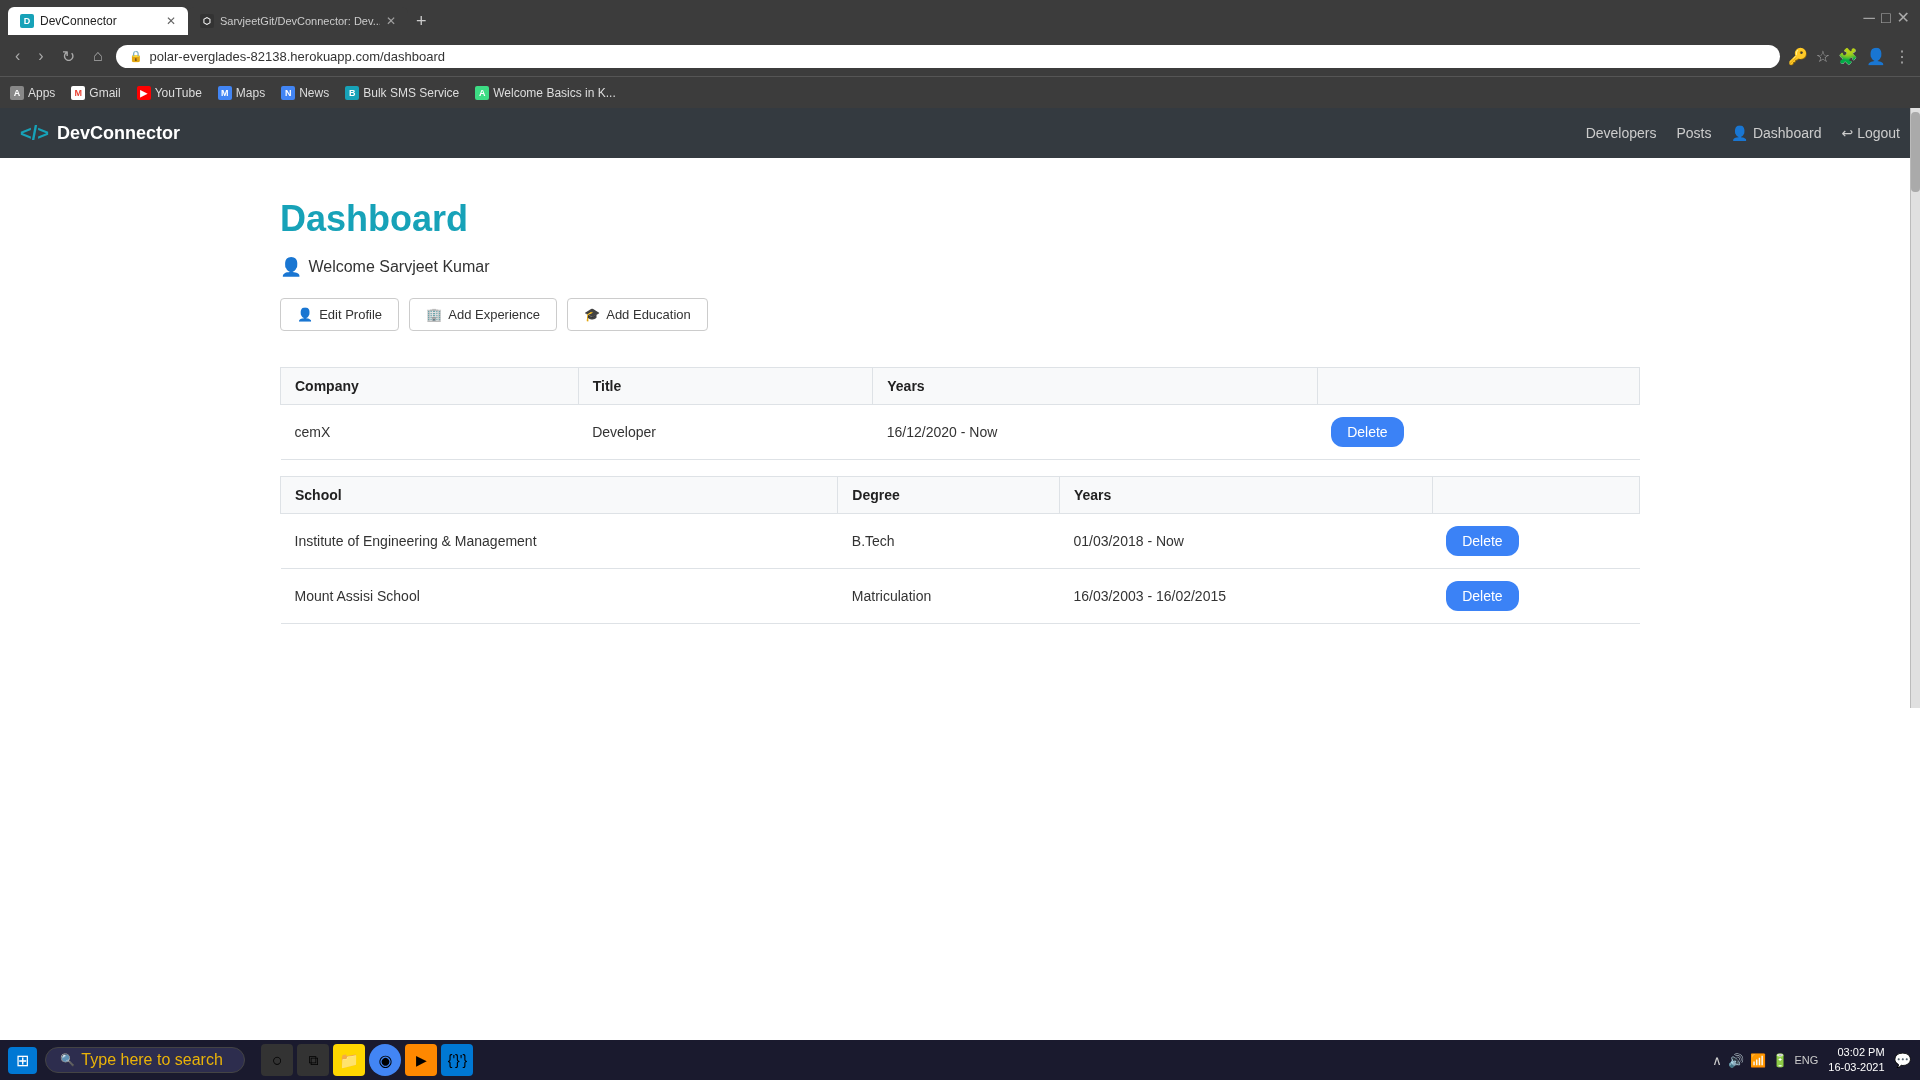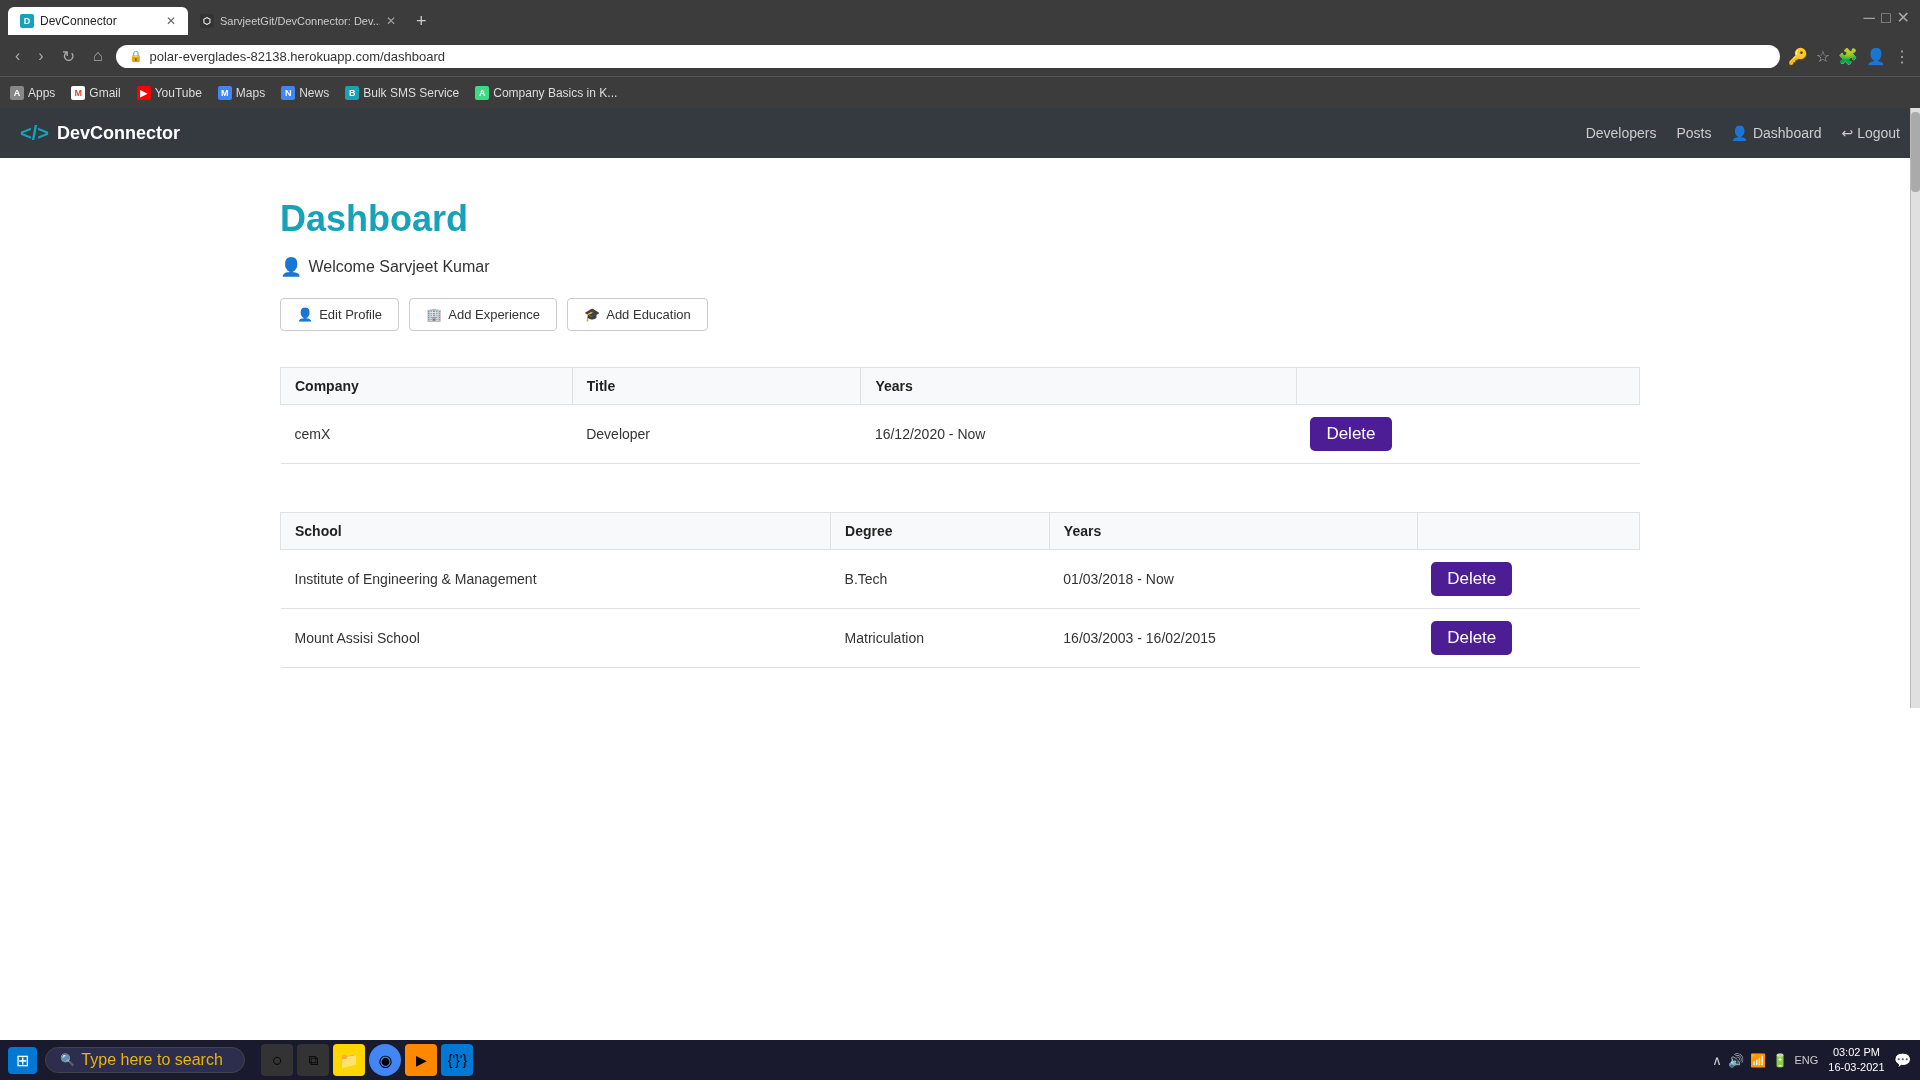--- a/index.html
+++ b/index.html
@@ -218,45 +218,45 @@
     .section-title {
       font-size: 20px;
       font-weight: bold;
       color: #222;
       margin-bottom: 16px;
     }
 
     table {
       width: 100%;
       border-collapse: collapse;
-      margin-bottom: 48px;
+      margin-bottom: 16px;
     }
     .table-header-row th {
       background: #f8f9fa;
       border: 1px solid #dee2e6;
       padding: 10px 14px;
       text-align: left;
       font-weight: bold;
       font-size: 14px;
       color: #222;
     }
     table td {
       border-bottom: 1px solid #dee2e6;
       padding: 12px 14px;
       font-size: 14px;
       color: #333;
     }
     .delete-btn {
-      background: #4c1d95;
+      background: #3b82f6;
       color: #fff;
       border: none;
       padding: 7px 16px;
-      border-radius: 5px;
-      cursor: pointer;
-      font-size: 17px;
+      border-radius: 12px;
+      cursor: pointer;
+      font-size: 14px;
     }
 
     
     .taskbar {
       position: fixed;
       bottom: 0;
       left: 0;
       right: 0;
       height: 40px;
       background: #1a1a2e;
@@ -308,21 +308,21 @@
       font-size: 11px;
     }
     .tray-icons {
       display: flex;
       gap: 6px;
       align-items: center;
       font-size: 13px;
       color: #ccc;
     }
     .time-display {
-      text-align: center;
+      text-align: right;
       color: #fff;
       font-size: 11px;
       line-height: 1.4;
     }
 
     .browser-wrapper {
       position: relative;
     }
   </style>
 </head>
@@ -390,21 +390,21 @@
       <div class="bookmark-item">
         <span class="bookmark-favicon bm-news">N</span>
         <span>News</span>
       </div>
       <div class="bookmark-item">
         <span class="bookmark-favicon bm-bulk">B</span>
         <span>Bulk SMS Service</span>
       </div>
       <div class="bookmark-item">
         <span class="bookmark-favicon bm-android">A</span>
-        <span>Company Basics in K...</span>
+        <span>Welcome Basics in K...</span>
       </div>
     </div>
   </div>
 
   <nav class="app-navbar">
     <div class="app-brand">
       <span class="brand-icon">&lt;/&gt;</span>
       <span>DevConnector</span>
     </div>
     <ul class="nav-links">

